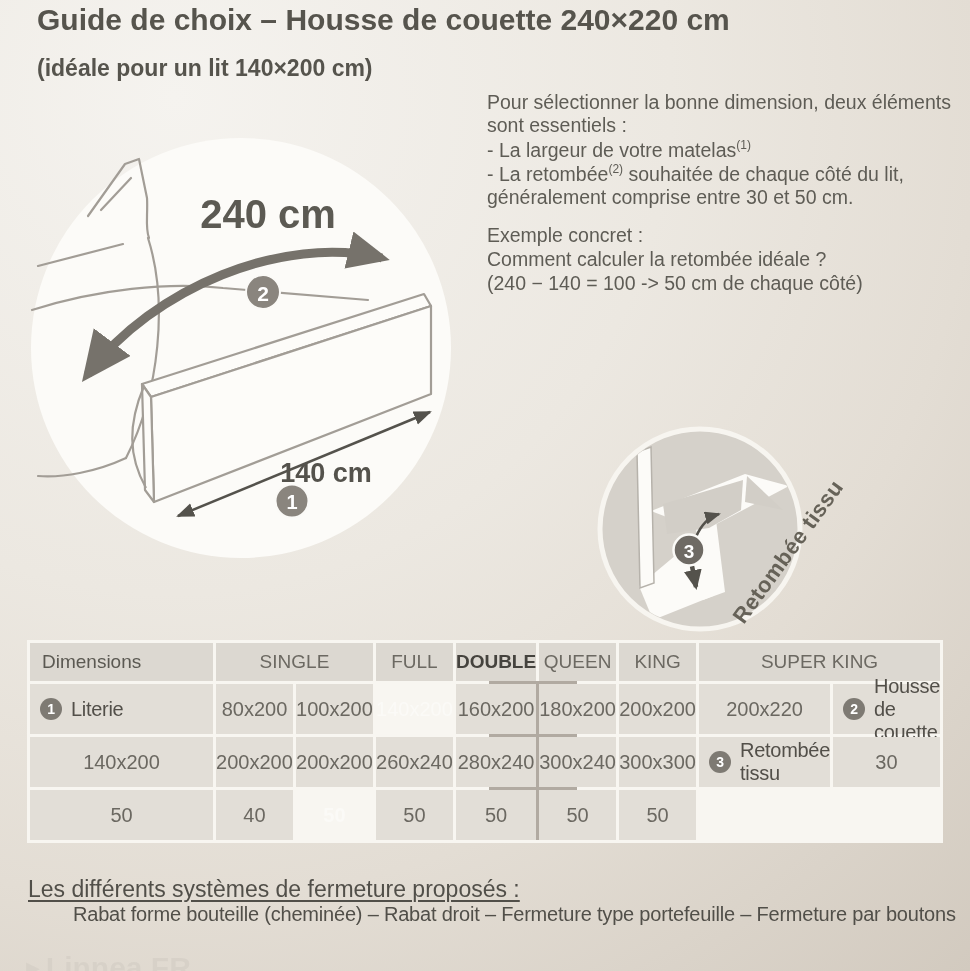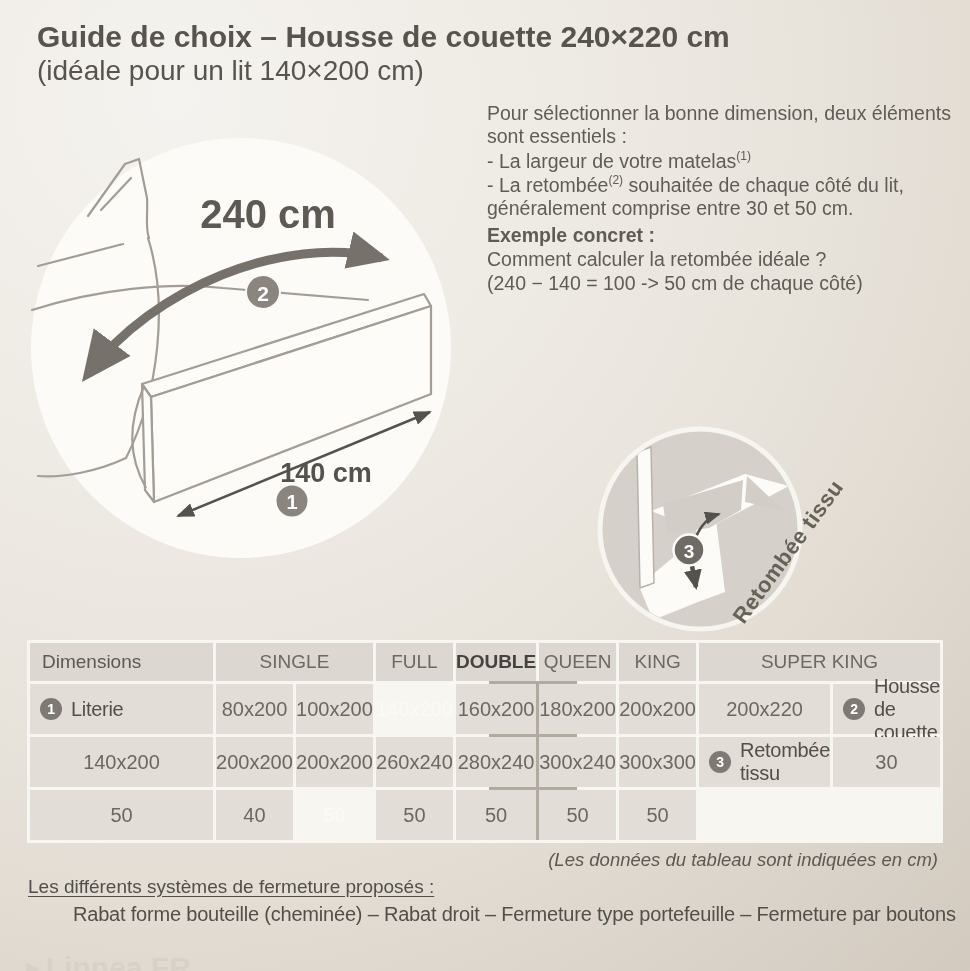--- a/index.html
+++ b/index.html
@@ -2,29 +2,29 @@
 <html><head>
 <meta charset="utf-8">
 <style>
   html,body{margin:0;padding:0;}
   .page{
     position:relative;width:970px;height:971px;overflow:hidden;
     font-family:"Liberation Sans","DejaVu Sans",sans-serif;
     background:radial-gradient(circle at 18% 10%, #f5f3ef 0%, #ece8e1 42%, #e3ddd4 68%, #d2cabf 100%);
     color:#5b5951;
   }
-  .page-title{position:absolute;left:37px;top:20px;font-size:30px;font-weight:bold;color:#56544d;}
-  .page-subtitle{position:absolute;left:37px;top:55px;font-size:28px;font-weight:normal;color:#56544d;}
-
-  .intro{position:absolute;left:487px;top:102px;width:470px;font-size:19.5px;line-height:1.2;color:#5e5c55;}
+  .page-title{position:absolute;left:37px;top:3px;font-size:30px;font-weight:bold;color:#56544d;}
+  .page-subtitle{position:absolute;left:37px;top:55px;font-size:23px;font-weight:bold;color:#56544d;}
+
+  .intro{position:absolute;left:487px;top:91px;width:470px;font-size:19.5px;line-height:1.2;color:#5e5c55;}
   .intro p{margin:0;}
   .intro sup{font-size:12px;}
   .example{position:absolute;left:487px;top:224px;width:470px;font-size:19.5px;line-height:1.22;color:#5e5c55;}
   .example p{margin:0;}
-  .example .heading{font-weight:bold;}
+  .example .heading{font-weight:normal;}
 
   .main-diagram{position:absolute;left:28px;top:126px;width:430px;height:445px;}
   .drop-diagram{position:absolute;left:593px;top:416px;width:240px;height:235px;}
   .drop-label{
     position:absolute;left:685px;top:538px;width:210px;height:30px;text-align:center;
     transform:rotate(-54deg);font-size:22px;font-weight:bold;color:#666258;letter-spacing:.5px;
   }
 
   .table-wrap{position:absolute;left:30px;top:643px;width:910px;height:197px;}
   .table-backdrop{position:absolute;left:-3px;top:-3px;right:-3px;bottom:-3px;background:#f8f6f1;}
@@ -42,21 +42,21 @@
   .c.rowlabel{justify-content:flex-start;padding-left:10px;gap:9px;color:#524f49;letter-spacing:-0.3px;}
   .c.hl{background:transparent;color:#fbfaf7;}
   .c.hl.b{font-weight:bold;}
   .rbadge{
     flex:0 0 auto;width:22px;height:22px;border-radius:50%;background:#7e7a73;color:#fff;
     font-size:14px;font-weight:bold;display:flex;align-items:center;justify-content:center;
   }
 
   .footnote{position:absolute;right:32px;top:849px;font-size:18.5px;font-style:italic;color:#5b5952;}
   .closures-heading{
-    position:absolute;left:28px;top:876px;font-size:19px;color:#514f49;
+    position:absolute;left:28px;top:876px;font-size:23px;color:#514f49;
     text-decoration:underline;text-underline-offset:3px;
   }
   .closures-list{position:absolute;left:28px;top:903px;font-size:20px;color:#514f49;white-space:nowrap;letter-spacing:-0.2px;margin-left:45px;}
   .watermark{position:absolute;left:26px;top:951px;font-size:30px;font-weight:bold;color:#d6d0c7;opacity:.8;}
   .watermark .tri{font-size:18px;vertical-align:4px;margin-right:6px;}
 </style>
 </head>
 <body>
 
 <div class="page">
@@ -195,21 +195,20 @@
       <div class="c">50</div>
       <div class="c">40</div>
       <div class="c hl b">50</div>
       <div class="c">50</div>
       <div class="c">50</div>
       <div class="c">50</div>
       <div class="c">50</div>
     </div>
   </div>
 
-  <div class="footnote">(Les données du tableau sont indiquées en cm)</div>
 
   <div class="closures-heading">Les différents systèmes de fermeture proposés :</div>
   <div class="closures-list">Rabat forme bouteille (cheminée) – Rabat droit – Fermeture type portefeuille – Fermeture par boutons</div>
 
   <div class="watermark">
     <span class="tri">▶</span><span>Linnea.FR</span>
   </div>
 
 </div>
 

